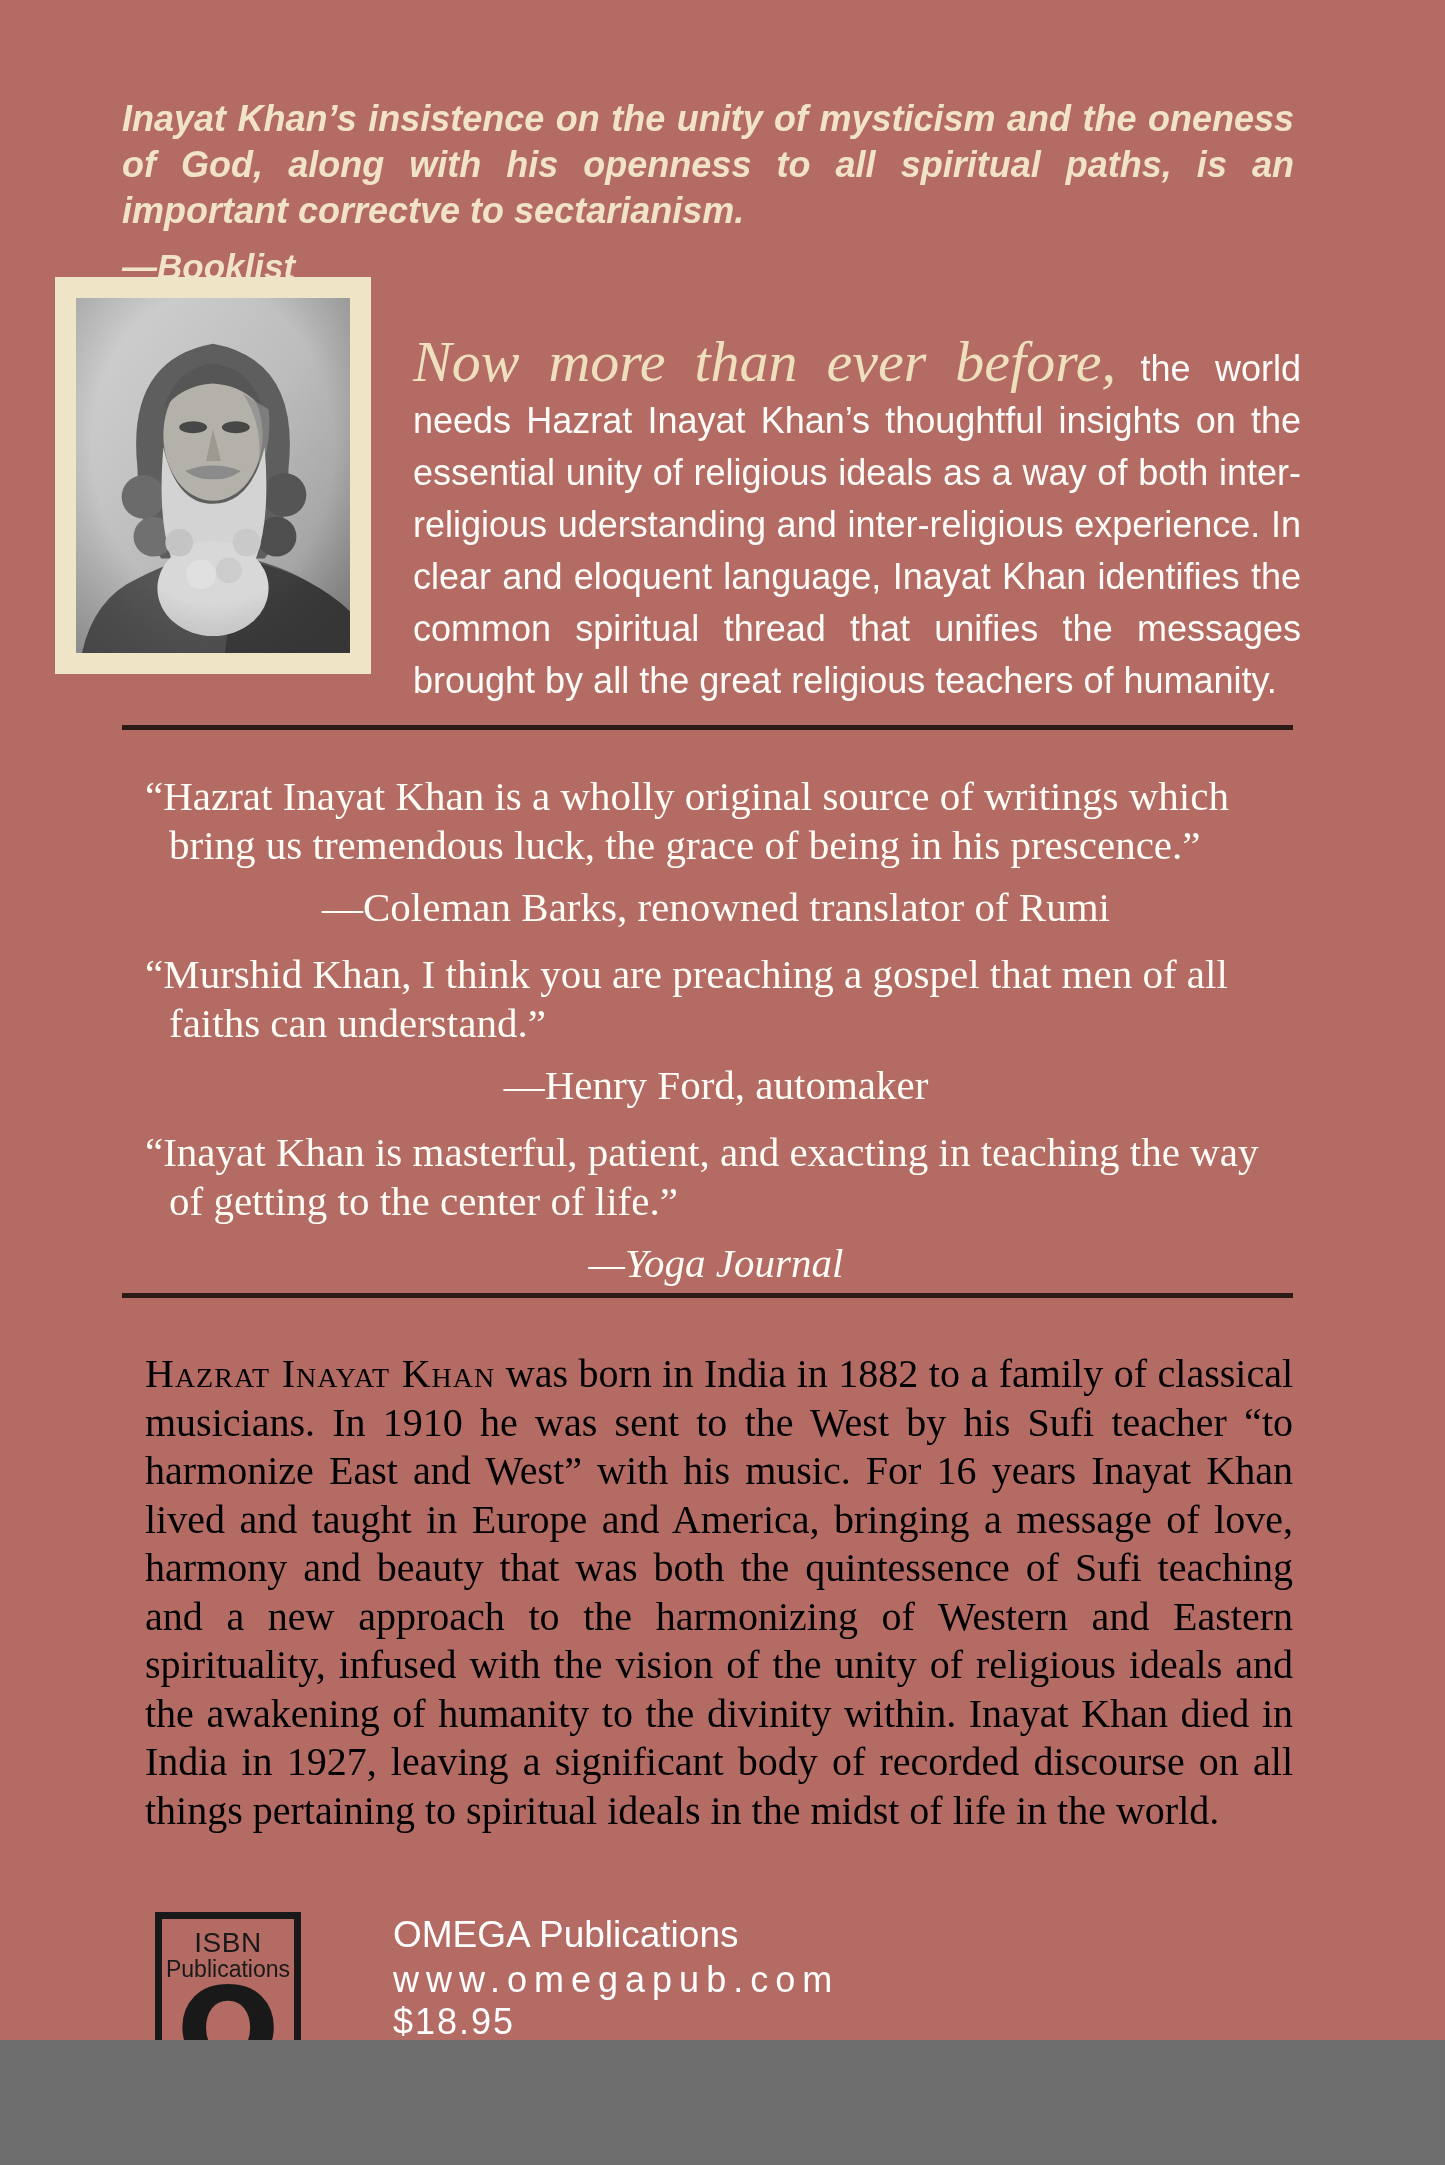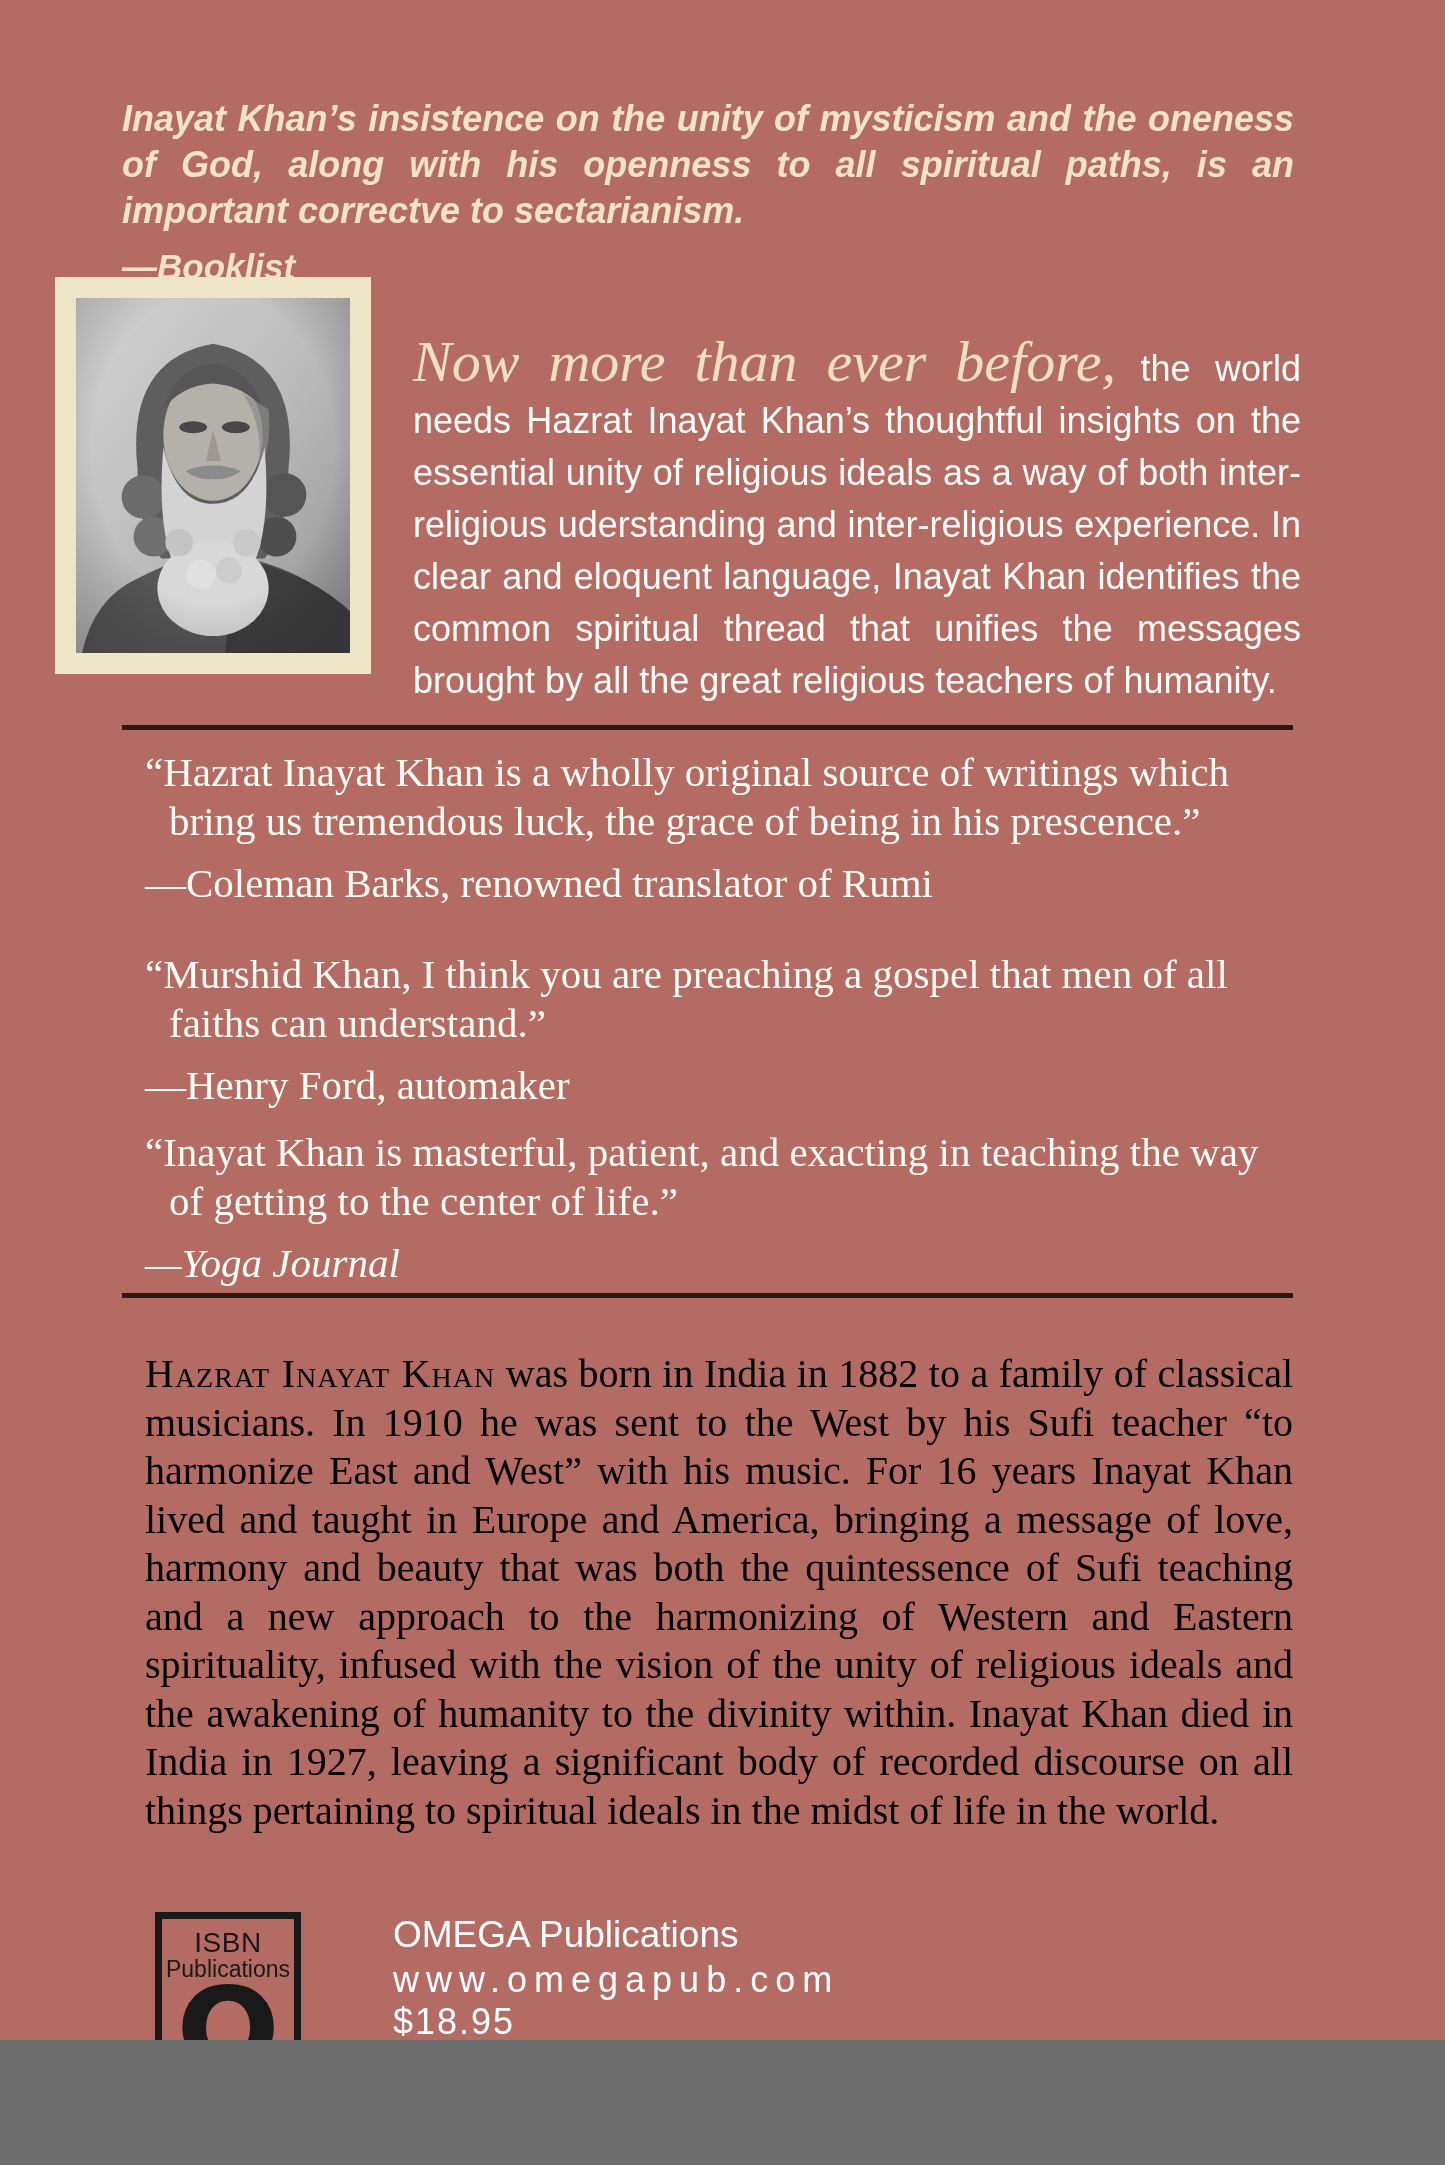--- a/index.html
+++ b/index.html
@@ -44,23 +44,23 @@
   .rule.r1{top:725px;}
   .rule.r2{top:1293px;}
 
   
   .quote{
     position:absolute;left:145px;width:1148px;
     color:#fffdf6;font-family:"Liberation Serif",serif;
     font-size:41px;line-height:49px;
   }
   .quote .qtext{margin:0;padding-left:24px;text-indent:-24px;}
-  .quote .qattr{margin:13px 0 0;text-align:left;padding-right:6px;}
+  .quote .qattr{margin:13px 0 0;text-align:center;padding-right:6px;}
   .qattr.italic{font-style:italic;}
-  .q1{top:748px;}
+  .q1{top:772px;}
   .q2{top:950px;}
   .q3{top:1128px;}
 
   
   .bio{
     position:absolute;left:145px;top:1350px;width:1148px;margin:0;
     color:#000000;font-family:"Liberation Serif",serif;
     font-size:40px;line-height:48.5px;text-align:justify;
   }
   .bio .smallcaps{font-variant:small-caps;letter-spacing:1px;}

